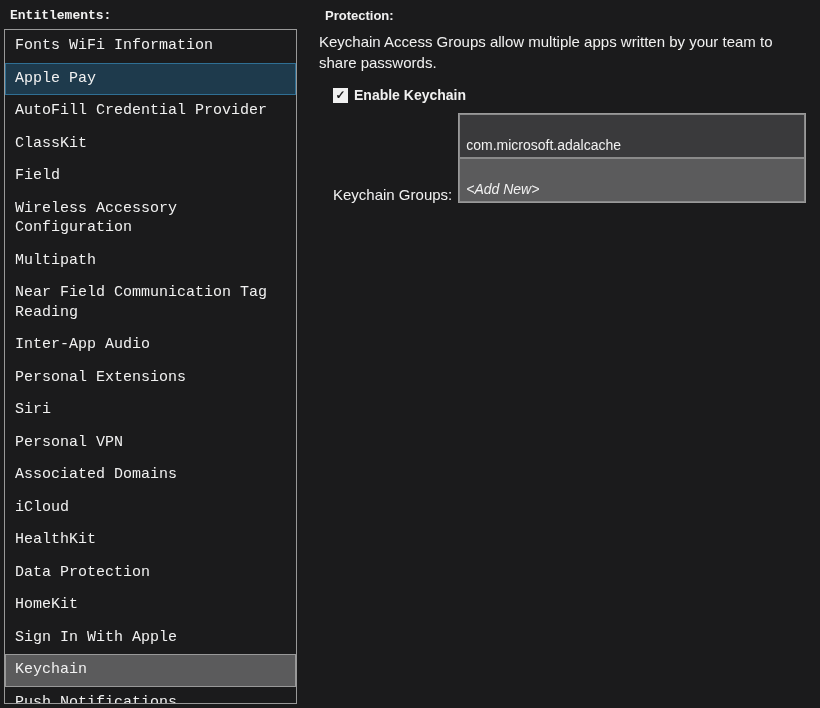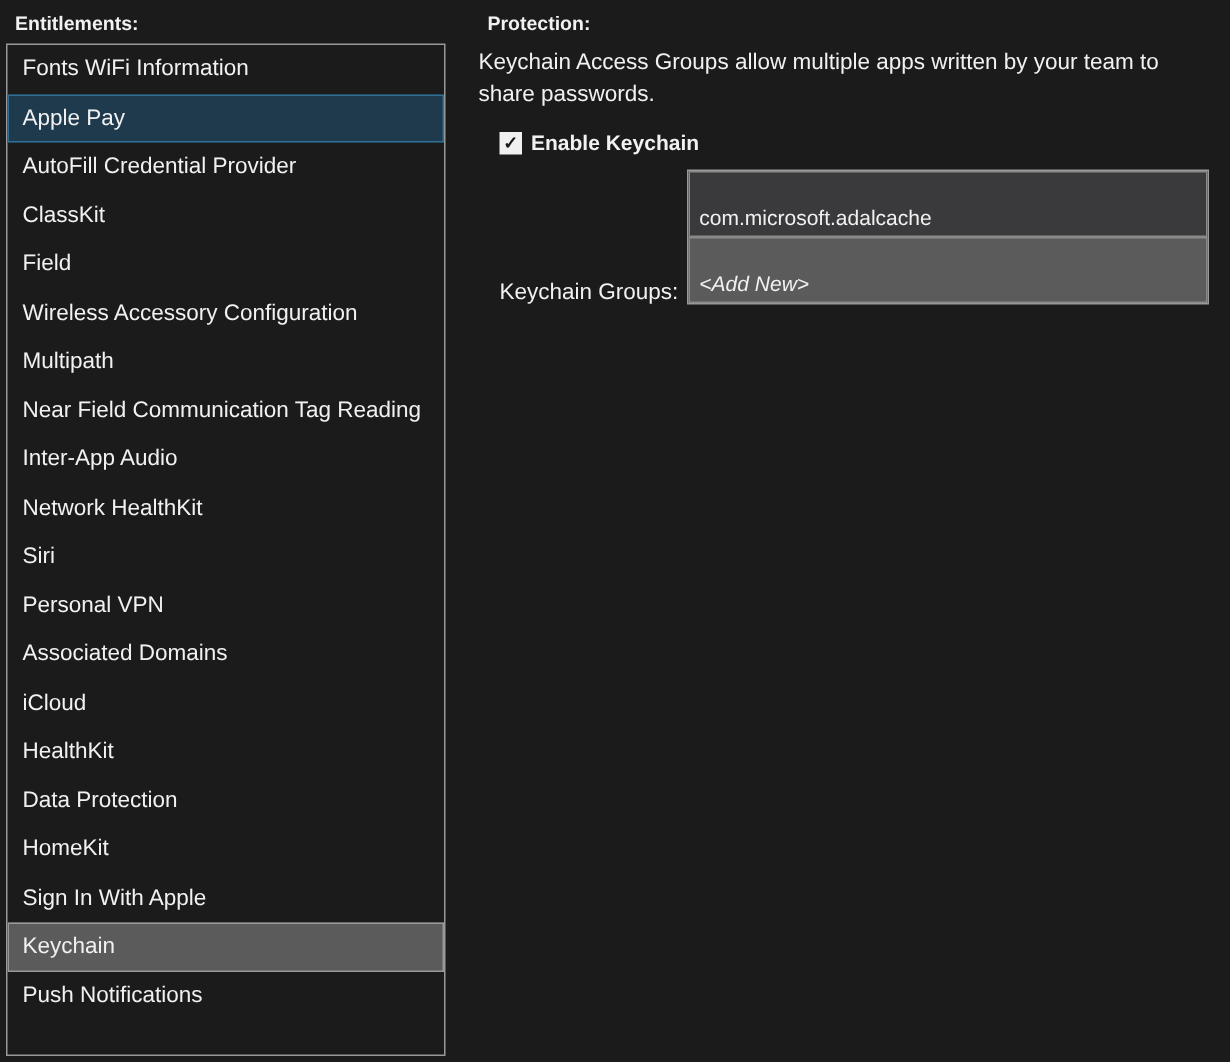--- a/index.html
+++ b/index.html
@@ -15,20 +15,21 @@
   .container {
     display: flex;
     width: 100%;
     height: 100%;
     padding: 8px 4px 4px 4px;
   }
   .left-pane {
     width: 293px;
     display: flex;
     flex-direction: column;
+    font-family: Liberation Mono, monospace;
   }
   .right-pane {
     flex: 1;
     padding-left: 22px;
     display: flex;
     flex-direction: column;
   }
   .section-title {
     font-weight: 600;
     font-size: 13px;
@@ -125,21 +126,21 @@
     <div class="listbox" id="entitlements-list">
         <div class="list-item">Fonts WiFi Information</div>
         <div class="list-item highlighted">Apple Pay</div>
         <div class="list-item">AutoFill Credential Provider</div>
         <div class="list-item">ClassKit</div>
         <div class="list-item">Field</div>
         <div class="list-item">Wireless Accessory Configuration</div>
         <div class="list-item">Multipath</div>
         <div class="list-item">Near Field Communication Tag Reading</div>
         <div class="list-item">Inter-App Audio</div>
-        <div class="list-item">Network HealthKit</div>
+        <div class="list-item">Personal Extensions</div>
         <div class="list-item">Siri</div>
         <div class="list-item">Personal VPN</div>
         <div class="list-item">Associated Domains</div>
         <div class="list-item">iCloud</div>
         <div class="list-item">HealthKit</div>
         <div class="list-item">Data Protection</div>
         <div class="list-item">HomeKit</div>
         <div class="list-item">Sign In With Apple</div>
         <div class="list-item selected">Keychain</div>
         <div class="list-item">Push Notifications</div>

